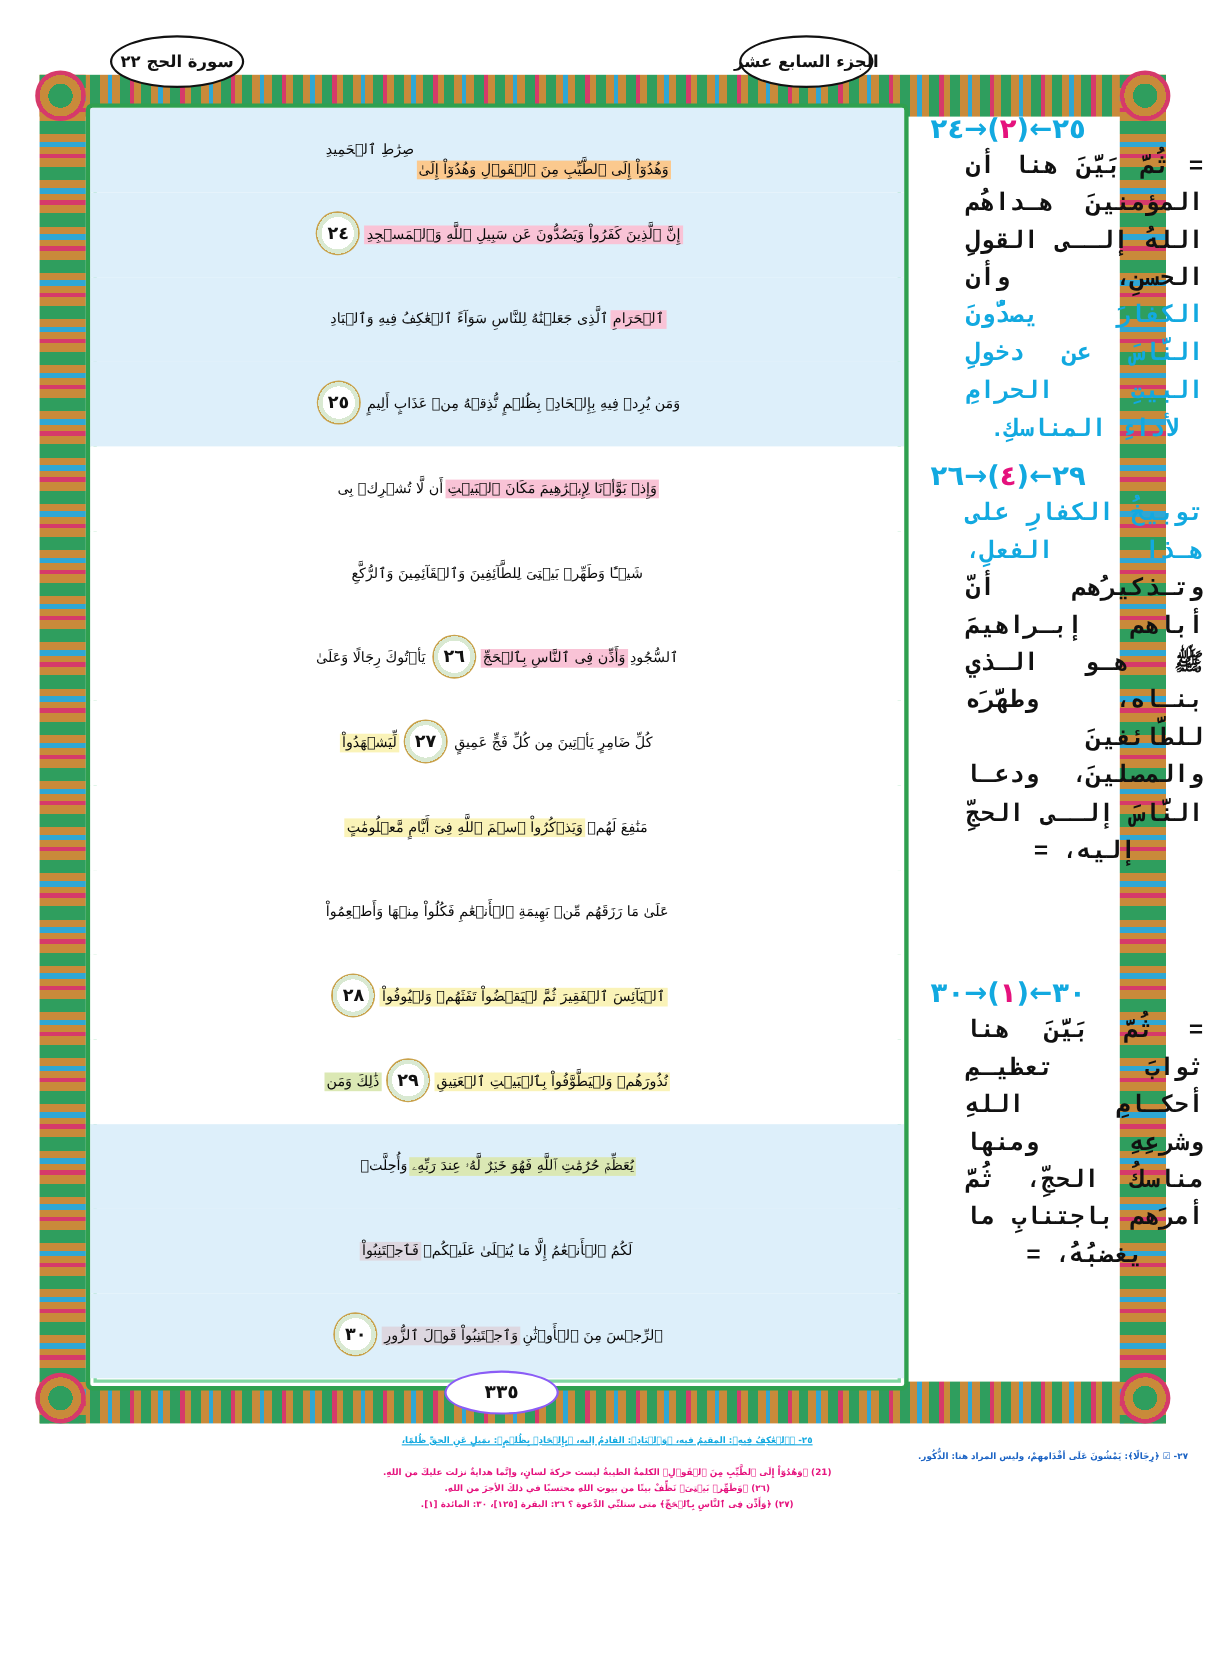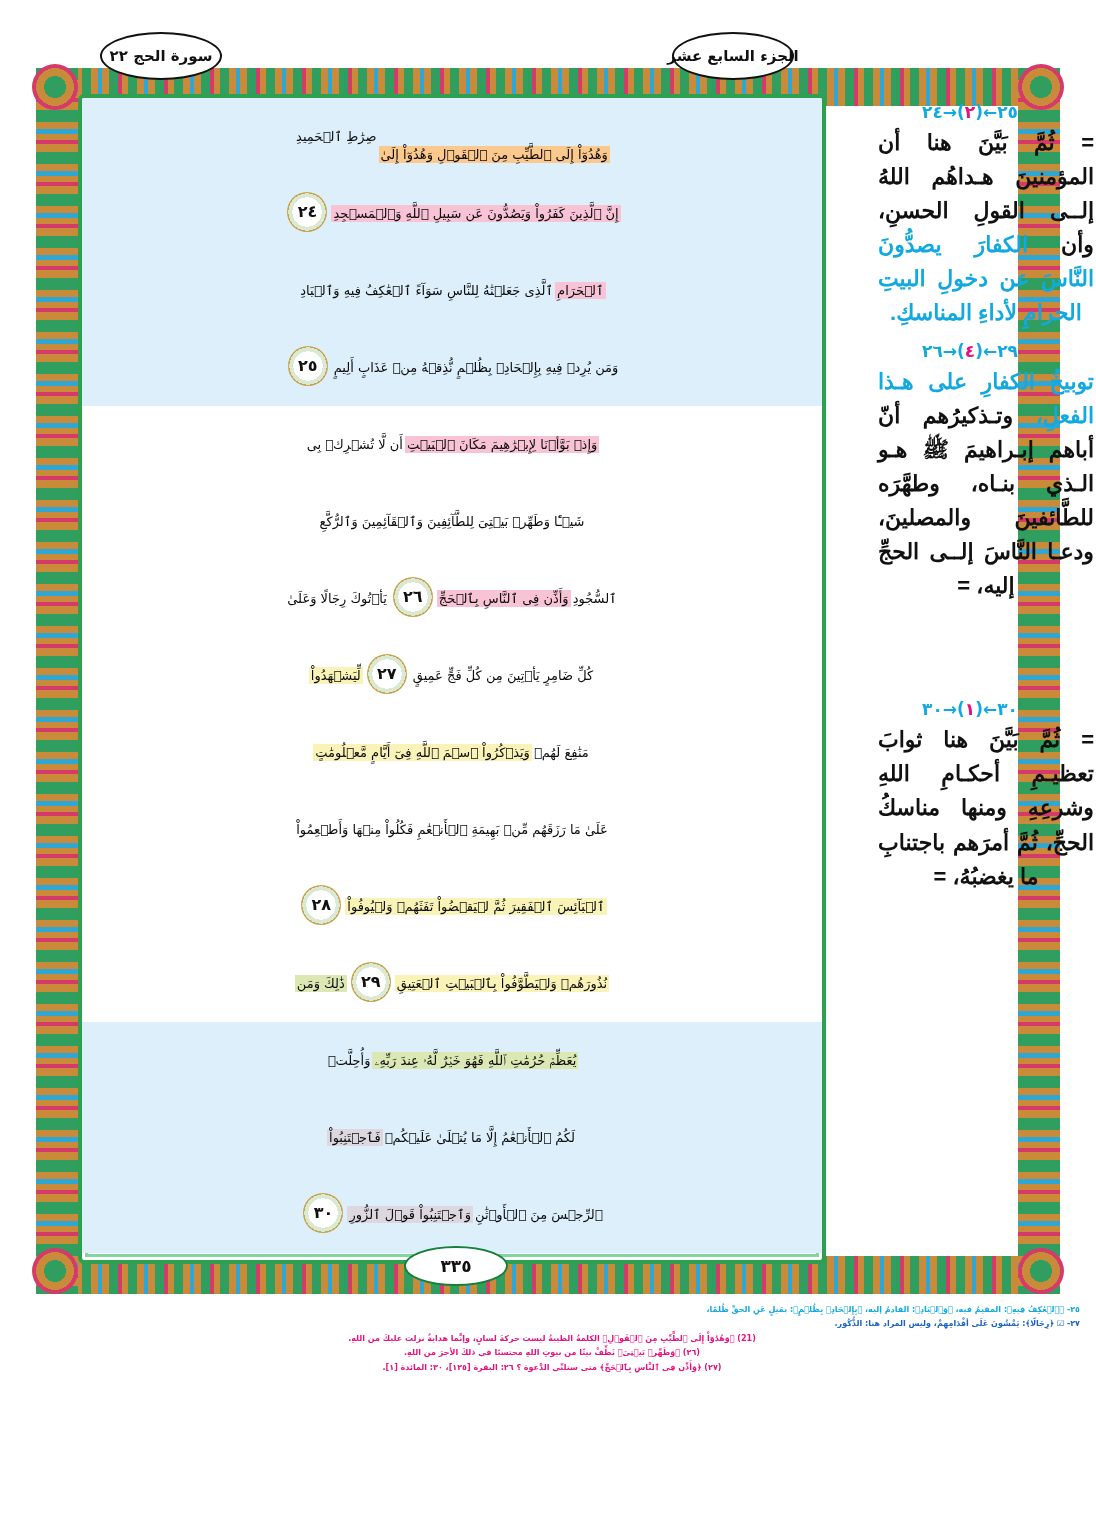--- a/index.html
+++ b/index.html
@@ -72,39 +72,39 @@
   .hl-gray{background:#ddd7e0;}
 
   
   .ayah{display:inline-block;width:40px;height:40px;line-height:40px;text-align:center;
      font-size:16px;font-weight:bold;color:#111;vertical-align:middle;
      background:radial-gradient(circle at 50% 50%, #ffffff 0 52%, #d9e9d2 52% 66%, #c9a24c 66% 82%, #2f9e5e 82% 100%);
      border-radius:50%;margin:0 4px;position:relative;top:-2px;}
 
   
   #pagenum{position:absolute;left:404px;top:1230px;width:100px;height:36px;background:#fff;
-     border:2px solid #15803d;border-radius:50%/50%;display:flex;align-items:center;justify-content:center;
+     border:2px solid #8b5cf6;border-radius:50%/50%;display:flex;align-items:center;justify-content:center;
      font-size:17px;font-weight:bold;color:#111;z-index:7;}
 
   
   #sidebar{position:absolute;left:846px;top:86px;width:248px;height:1180px;direction:rtl;}
-  .side-head{text-align:center;font-size:17px;font-weight:bold;letter-spacing:0px;
+  .side-head{text-align:left;font-size:25px;font-weight:bold;letter-spacing:0px;
      margin-bottom:4px;font-family:"DejaVu Sans","Liberation Sans",sans-serif;}
   .side-head .cy{color:#12a9e0;}
   .side-head .mg{color:#e5127d;}
   .side-body{text-align:justify;text-align-last:center;font-size:22px;line-height:1.55;
-     font-weight:bold;color:#111;font-family:Liberation Sans, sans-serif;margin-left:32px;}
+     font-weight:bold;color:#111;font-family:Liberation Mono, monospace;margin-left:32px;}
   .side-body .cyan{color:#12a9e0;}
   .side-block{margin-bottom:10px;}
 
   
   #footnotes{position:absolute;left:24px;top:1288px;width:1056px;direction:rtl;
      font-family:"DejaVu Sans","Liberation Sans",sans-serif;}
   .fn{font-size:16px;font-weight:bold;line-height:1.55;margin-bottom:2px;white-space:nowrap;}
-  .fn-cyan{color:#12a9e0;text-align:right;}
+  .fn-cyan{color:#12a9e0;text-align:center;text-decoration:underline;}
   .fn-blue{color:#1b63c4;text-align:right;}
   .fn-pink{color:#e5127d;text-align:center;}
 </style>
 </head>
 <body>
 
 <div id="page">
 
   <div class="ornament-band orn-top"></div>
   <div class="ornament-band orn-bottom"></div>

